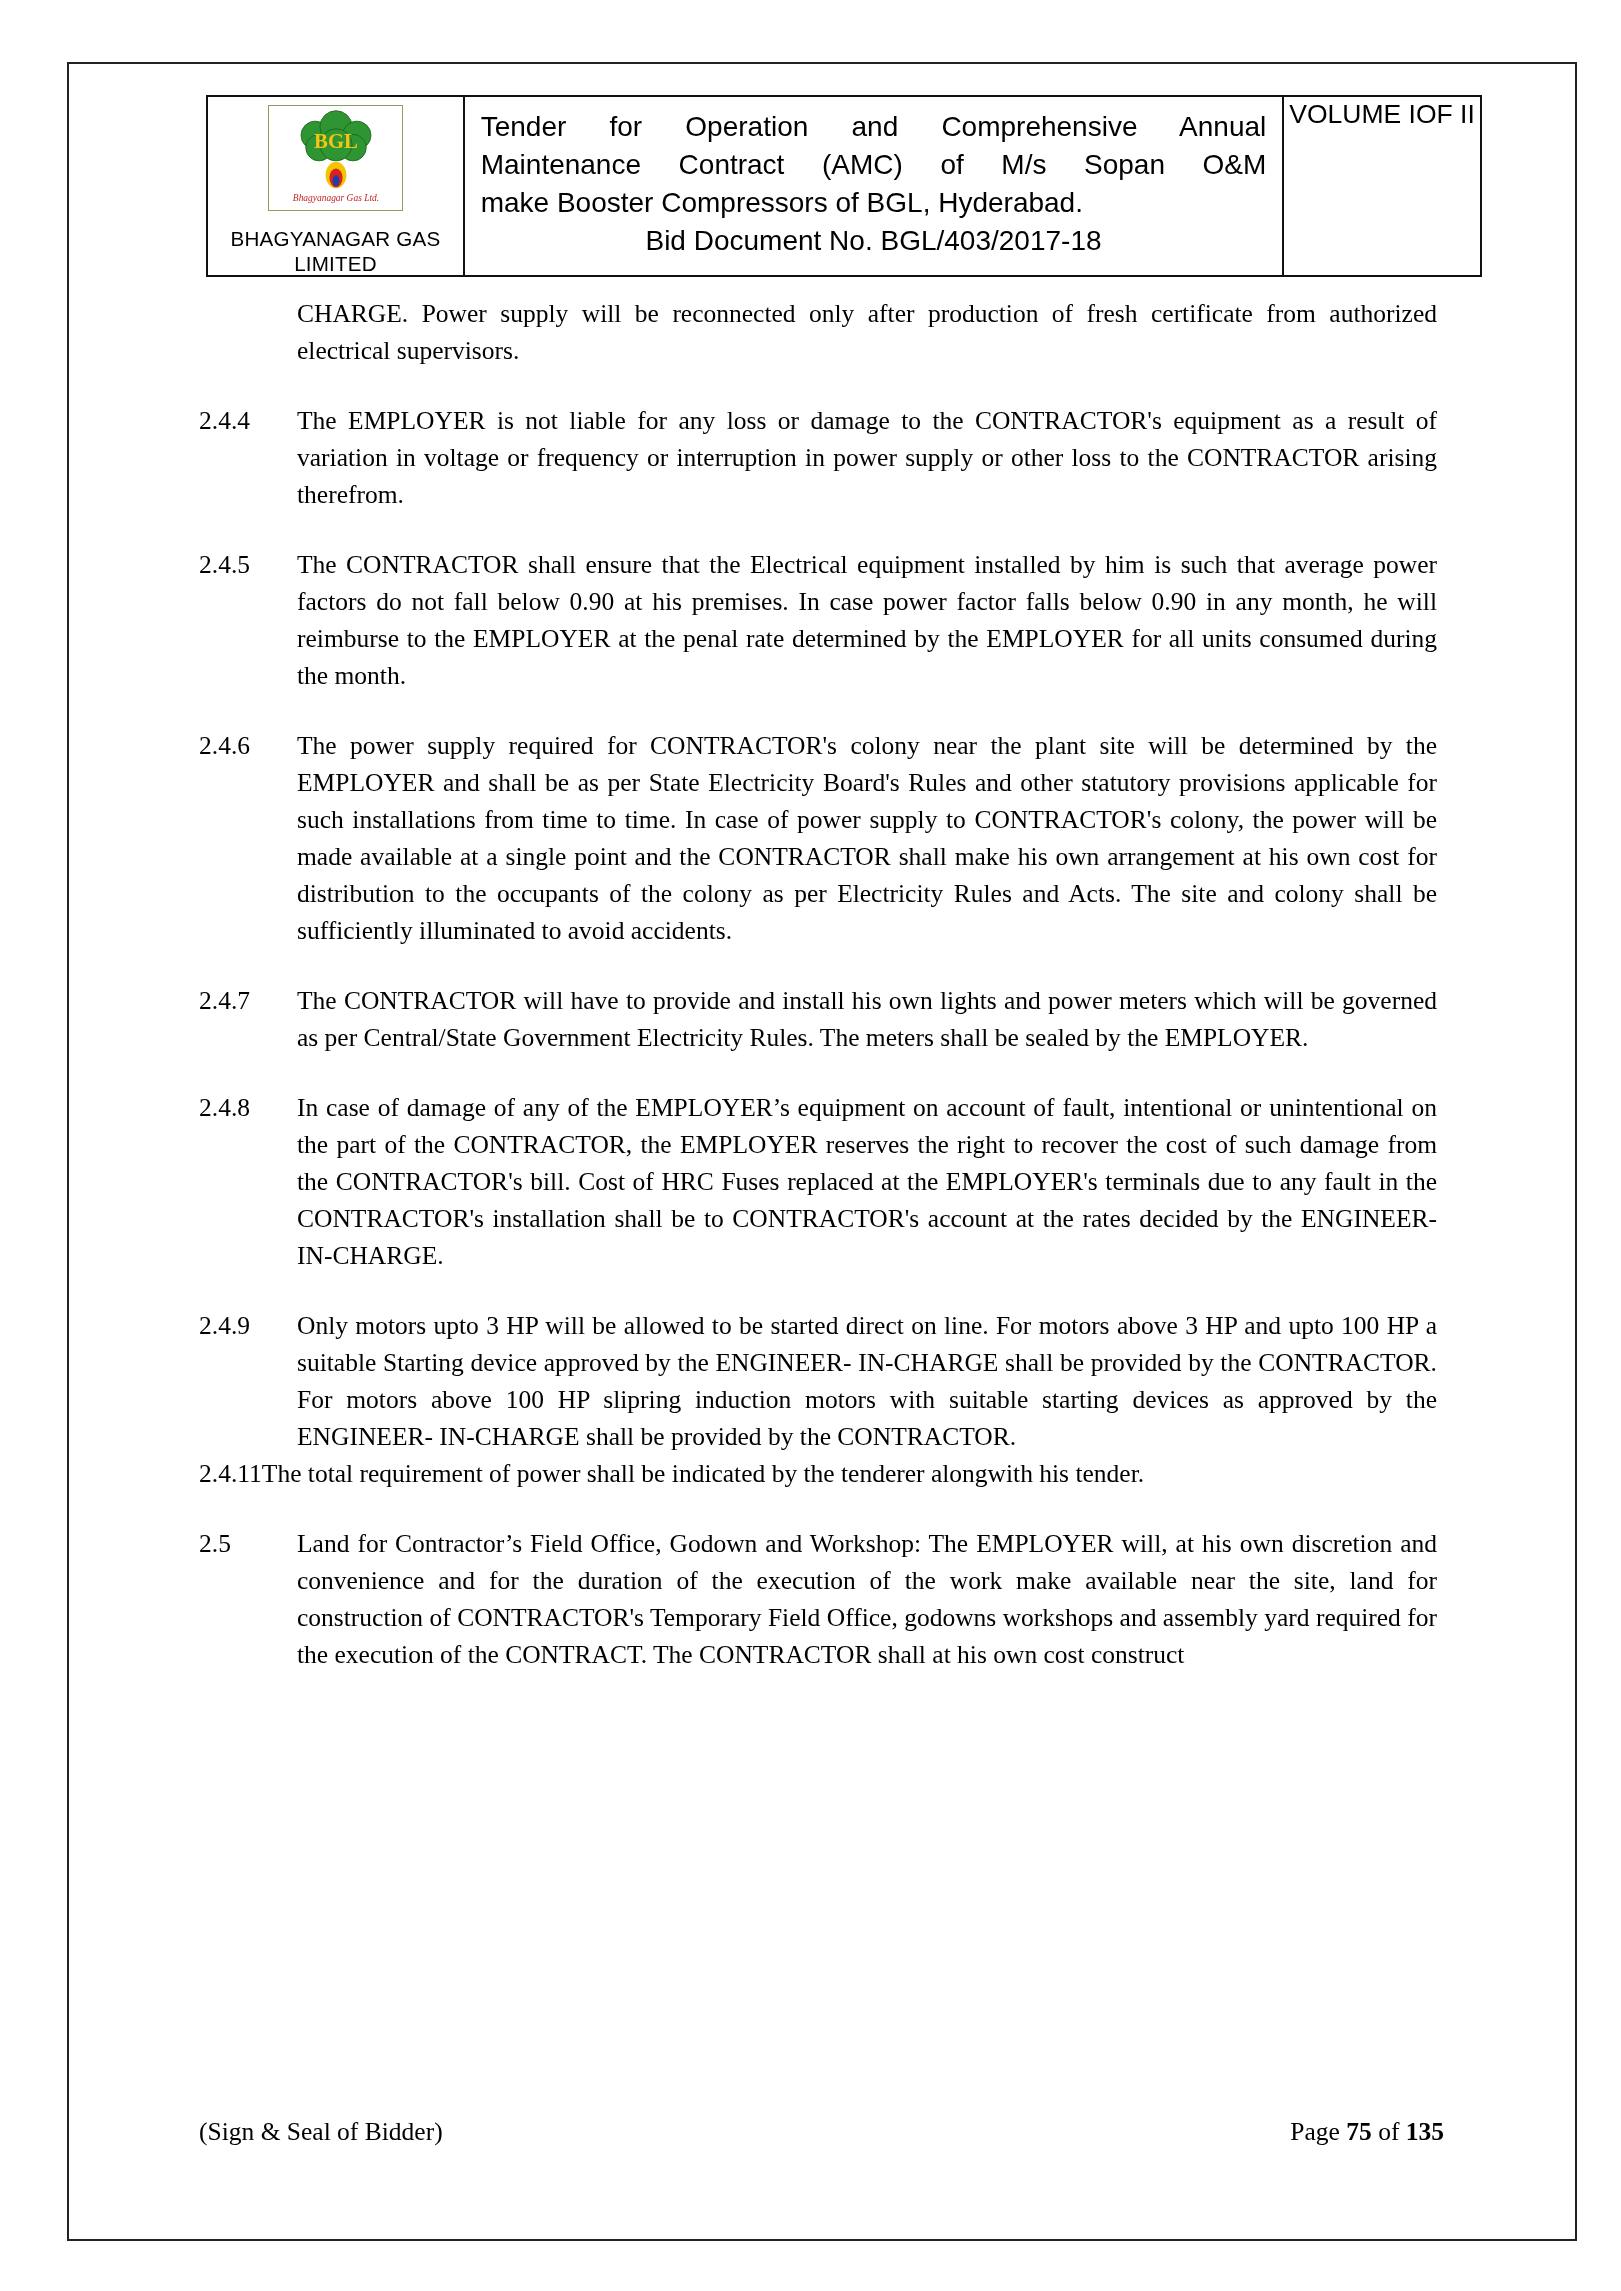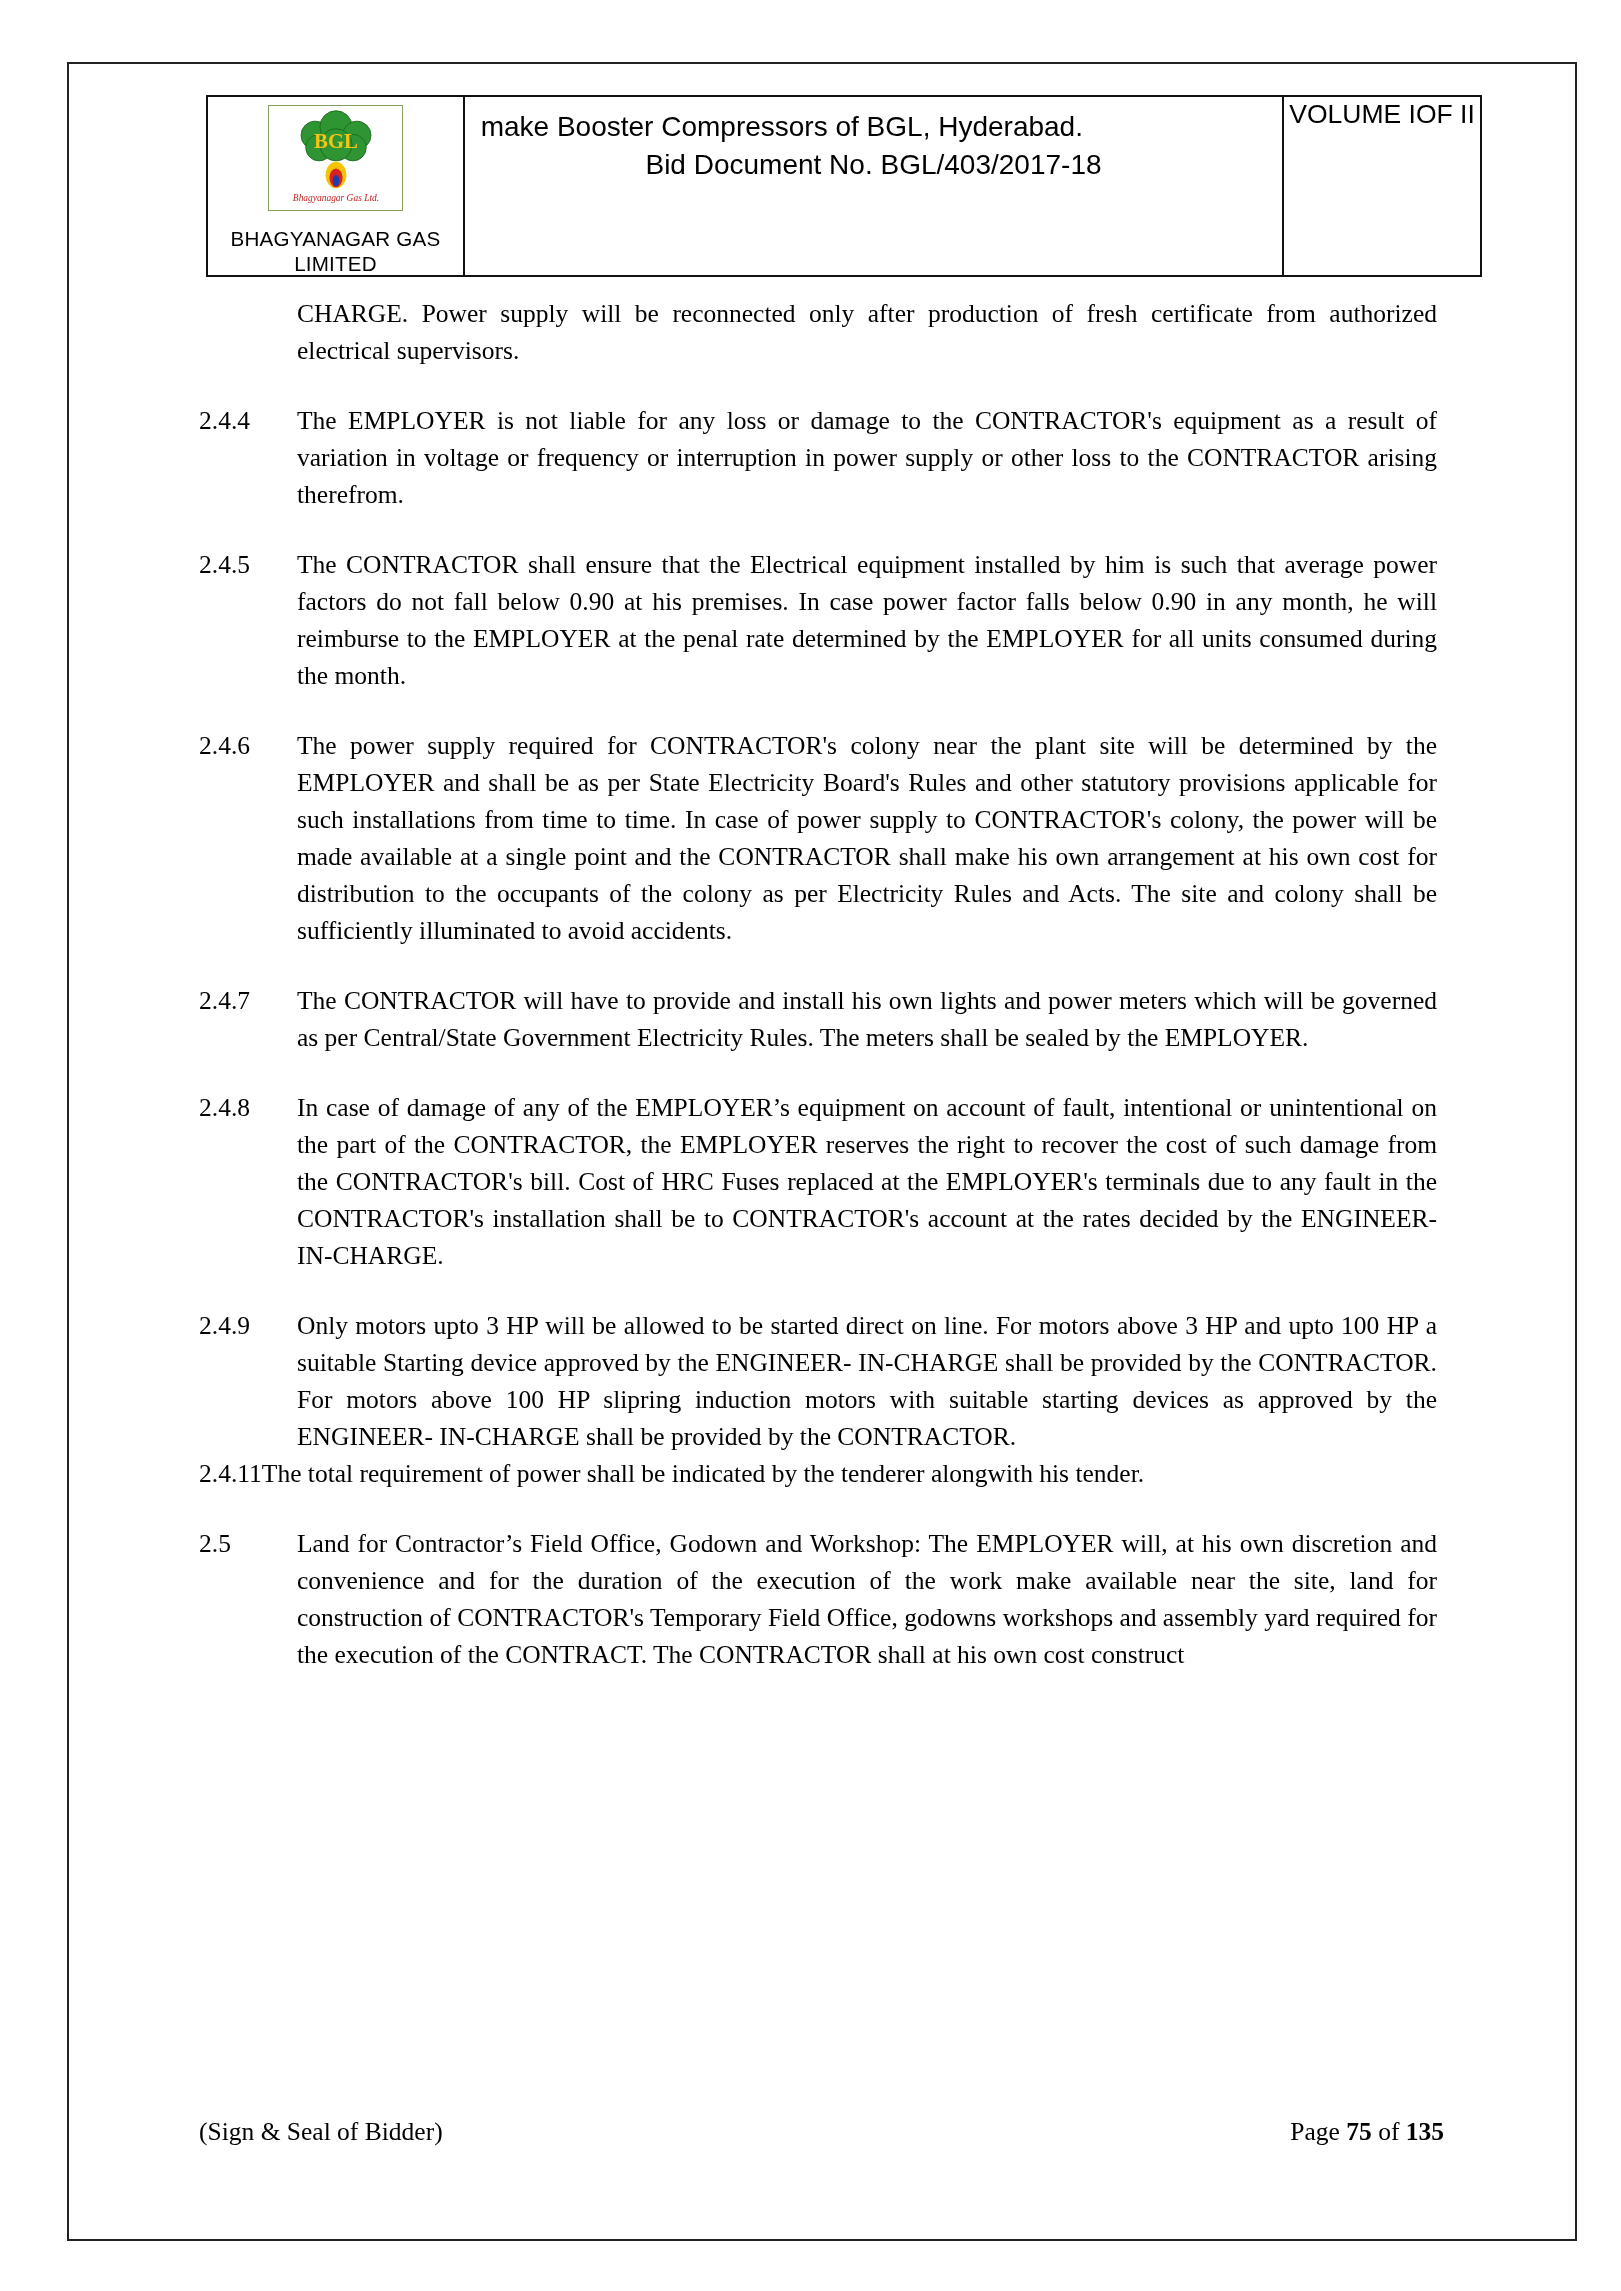--- a/index.html
+++ b/index.html
@@ -119,20 +119,22 @@
           <text x="56" y="100" text-anchor="middle" font-family="Liberation Serif, serif" font-size="10" font-style="italic" fill="#c42222">Bhagyanagar Gas Ltd.</text>
         </svg>
       </div>
       <div class="org-name">
         <div>BHAGYANAGAR GAS</div>
         <div>LIMITED</div>
       </div>
     </div>
 
     <div class="hcell title-cell">
+      <div class="title-line j">Tender for Operation and Comprehensive Annual</div>
+      <div class="title-line j">Maintenance Contract (AMC) of M/s Sopan O&amp;M</div>
       <div class="title-line">make Booster Compressors of BGL, Hyderabad.</div>
       <div class="title-line c">Bid Document No. BGL/403/2017-18</div>
     </div>
 
     <div class="hcell volume-cell">
       <div>VOLUME I</div>
       <div>OF II</div>
     </div>
   </div>
 

